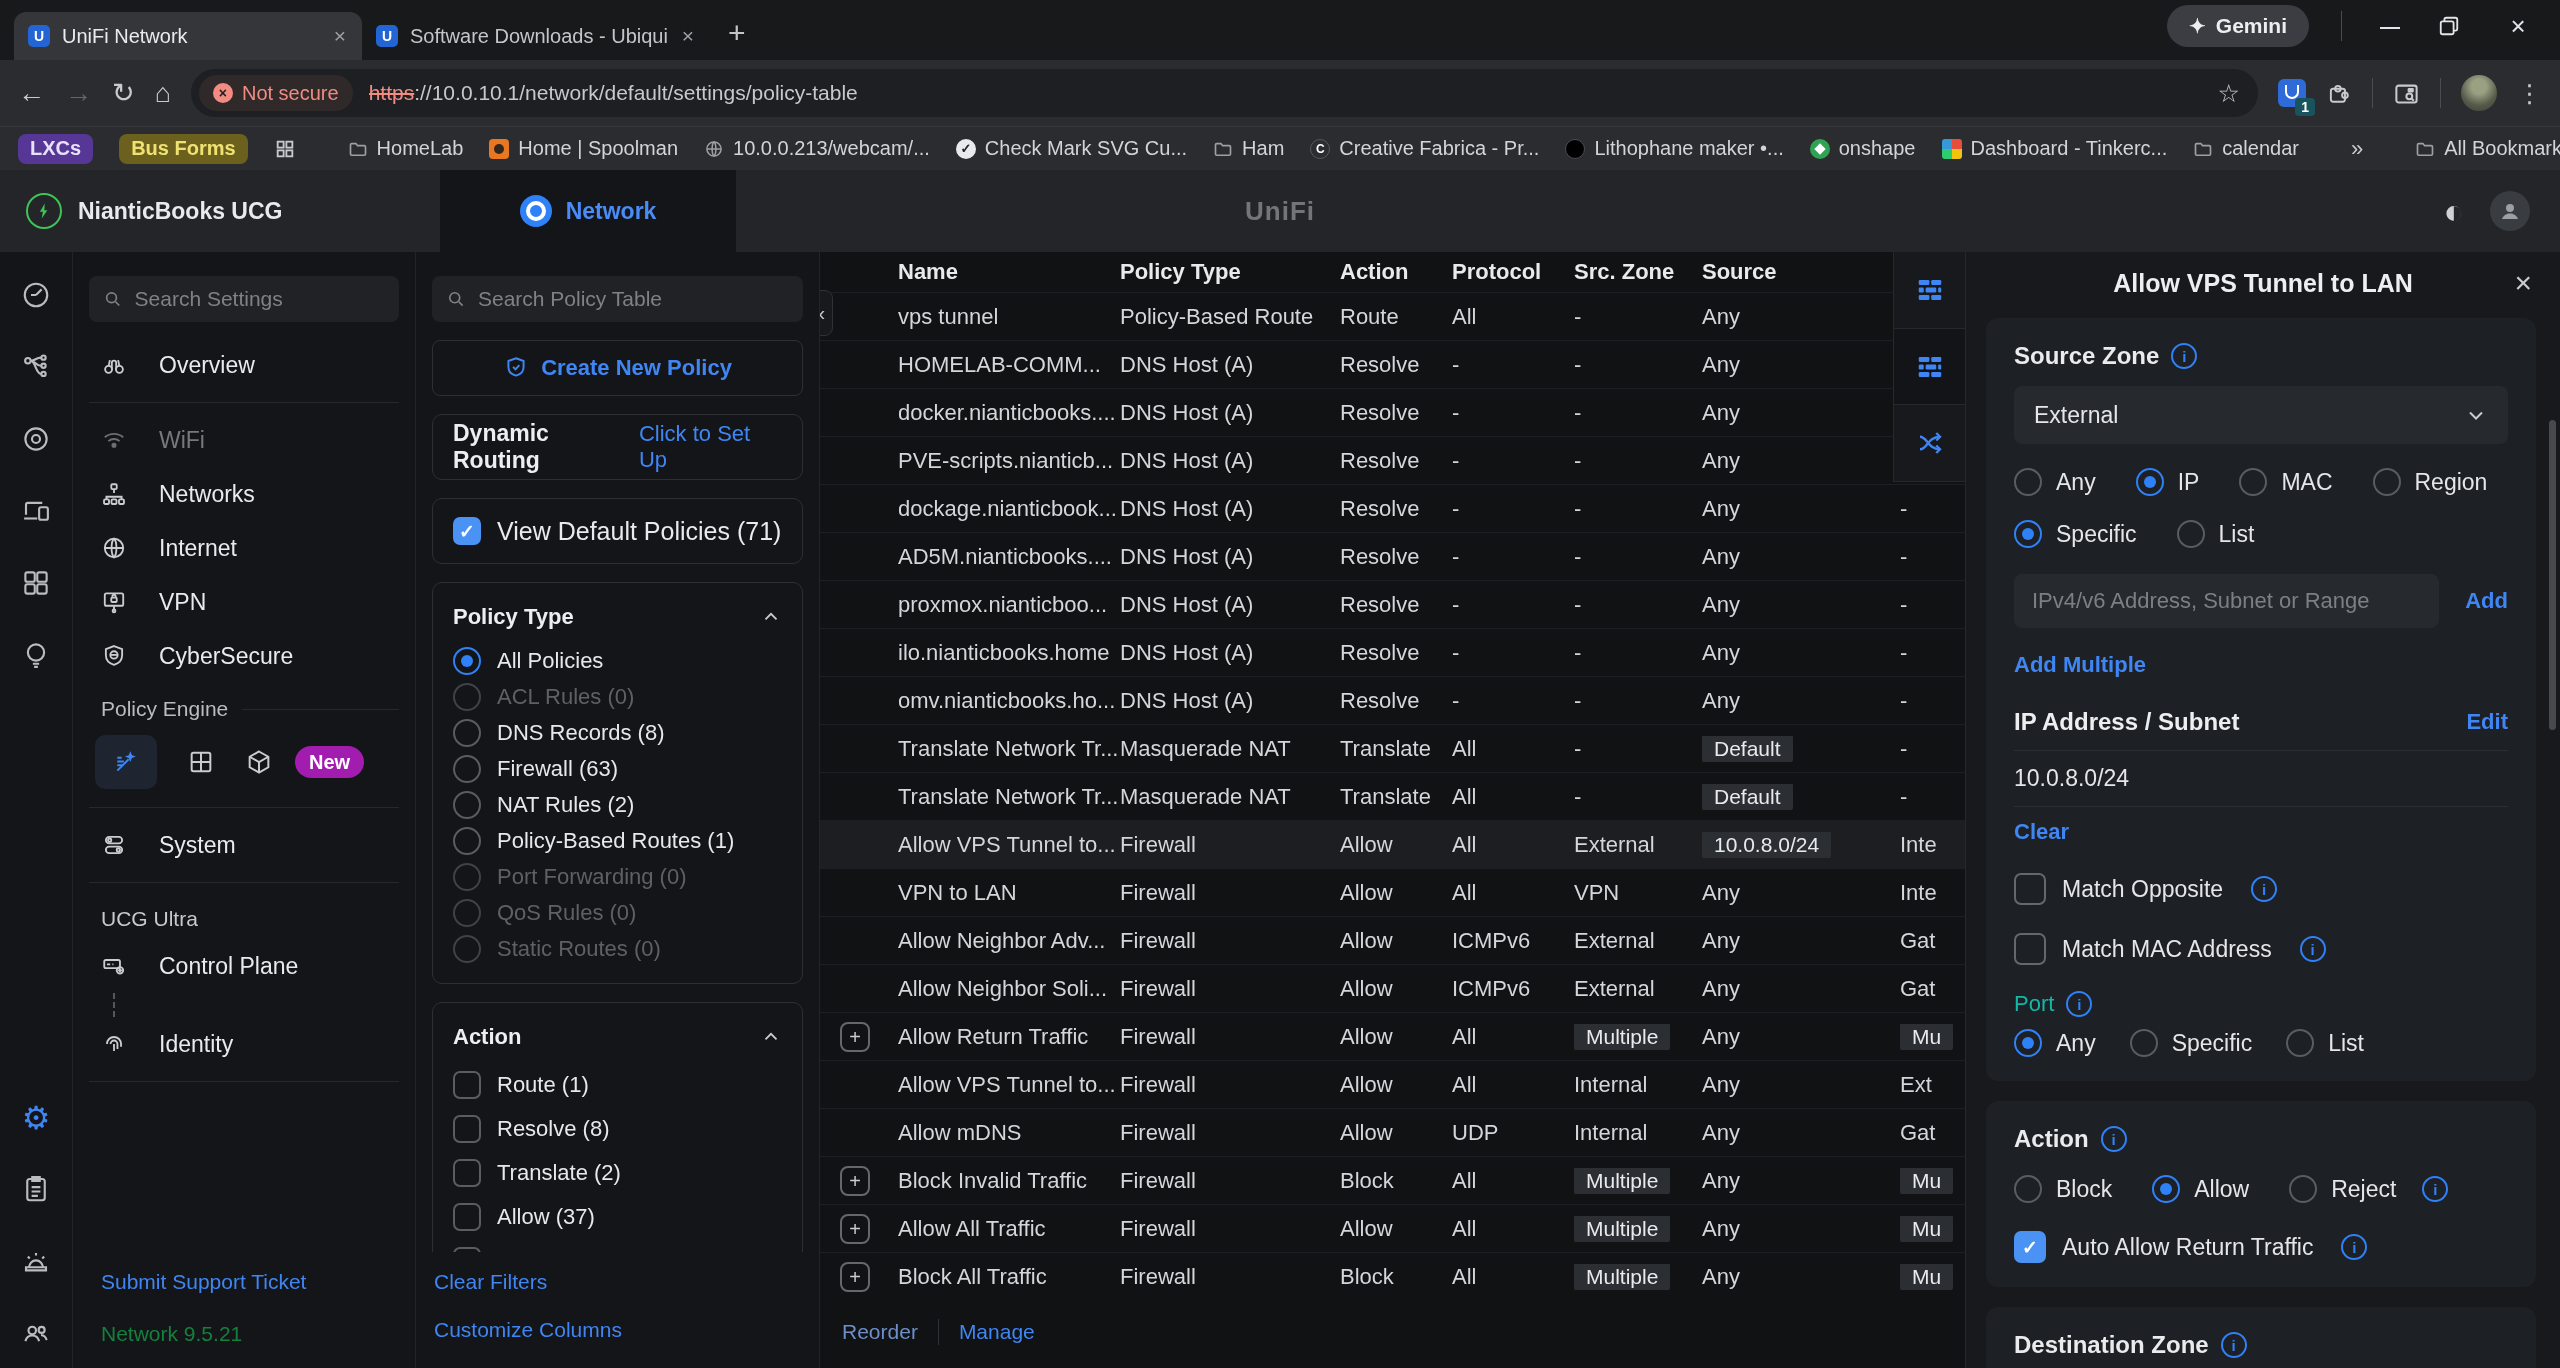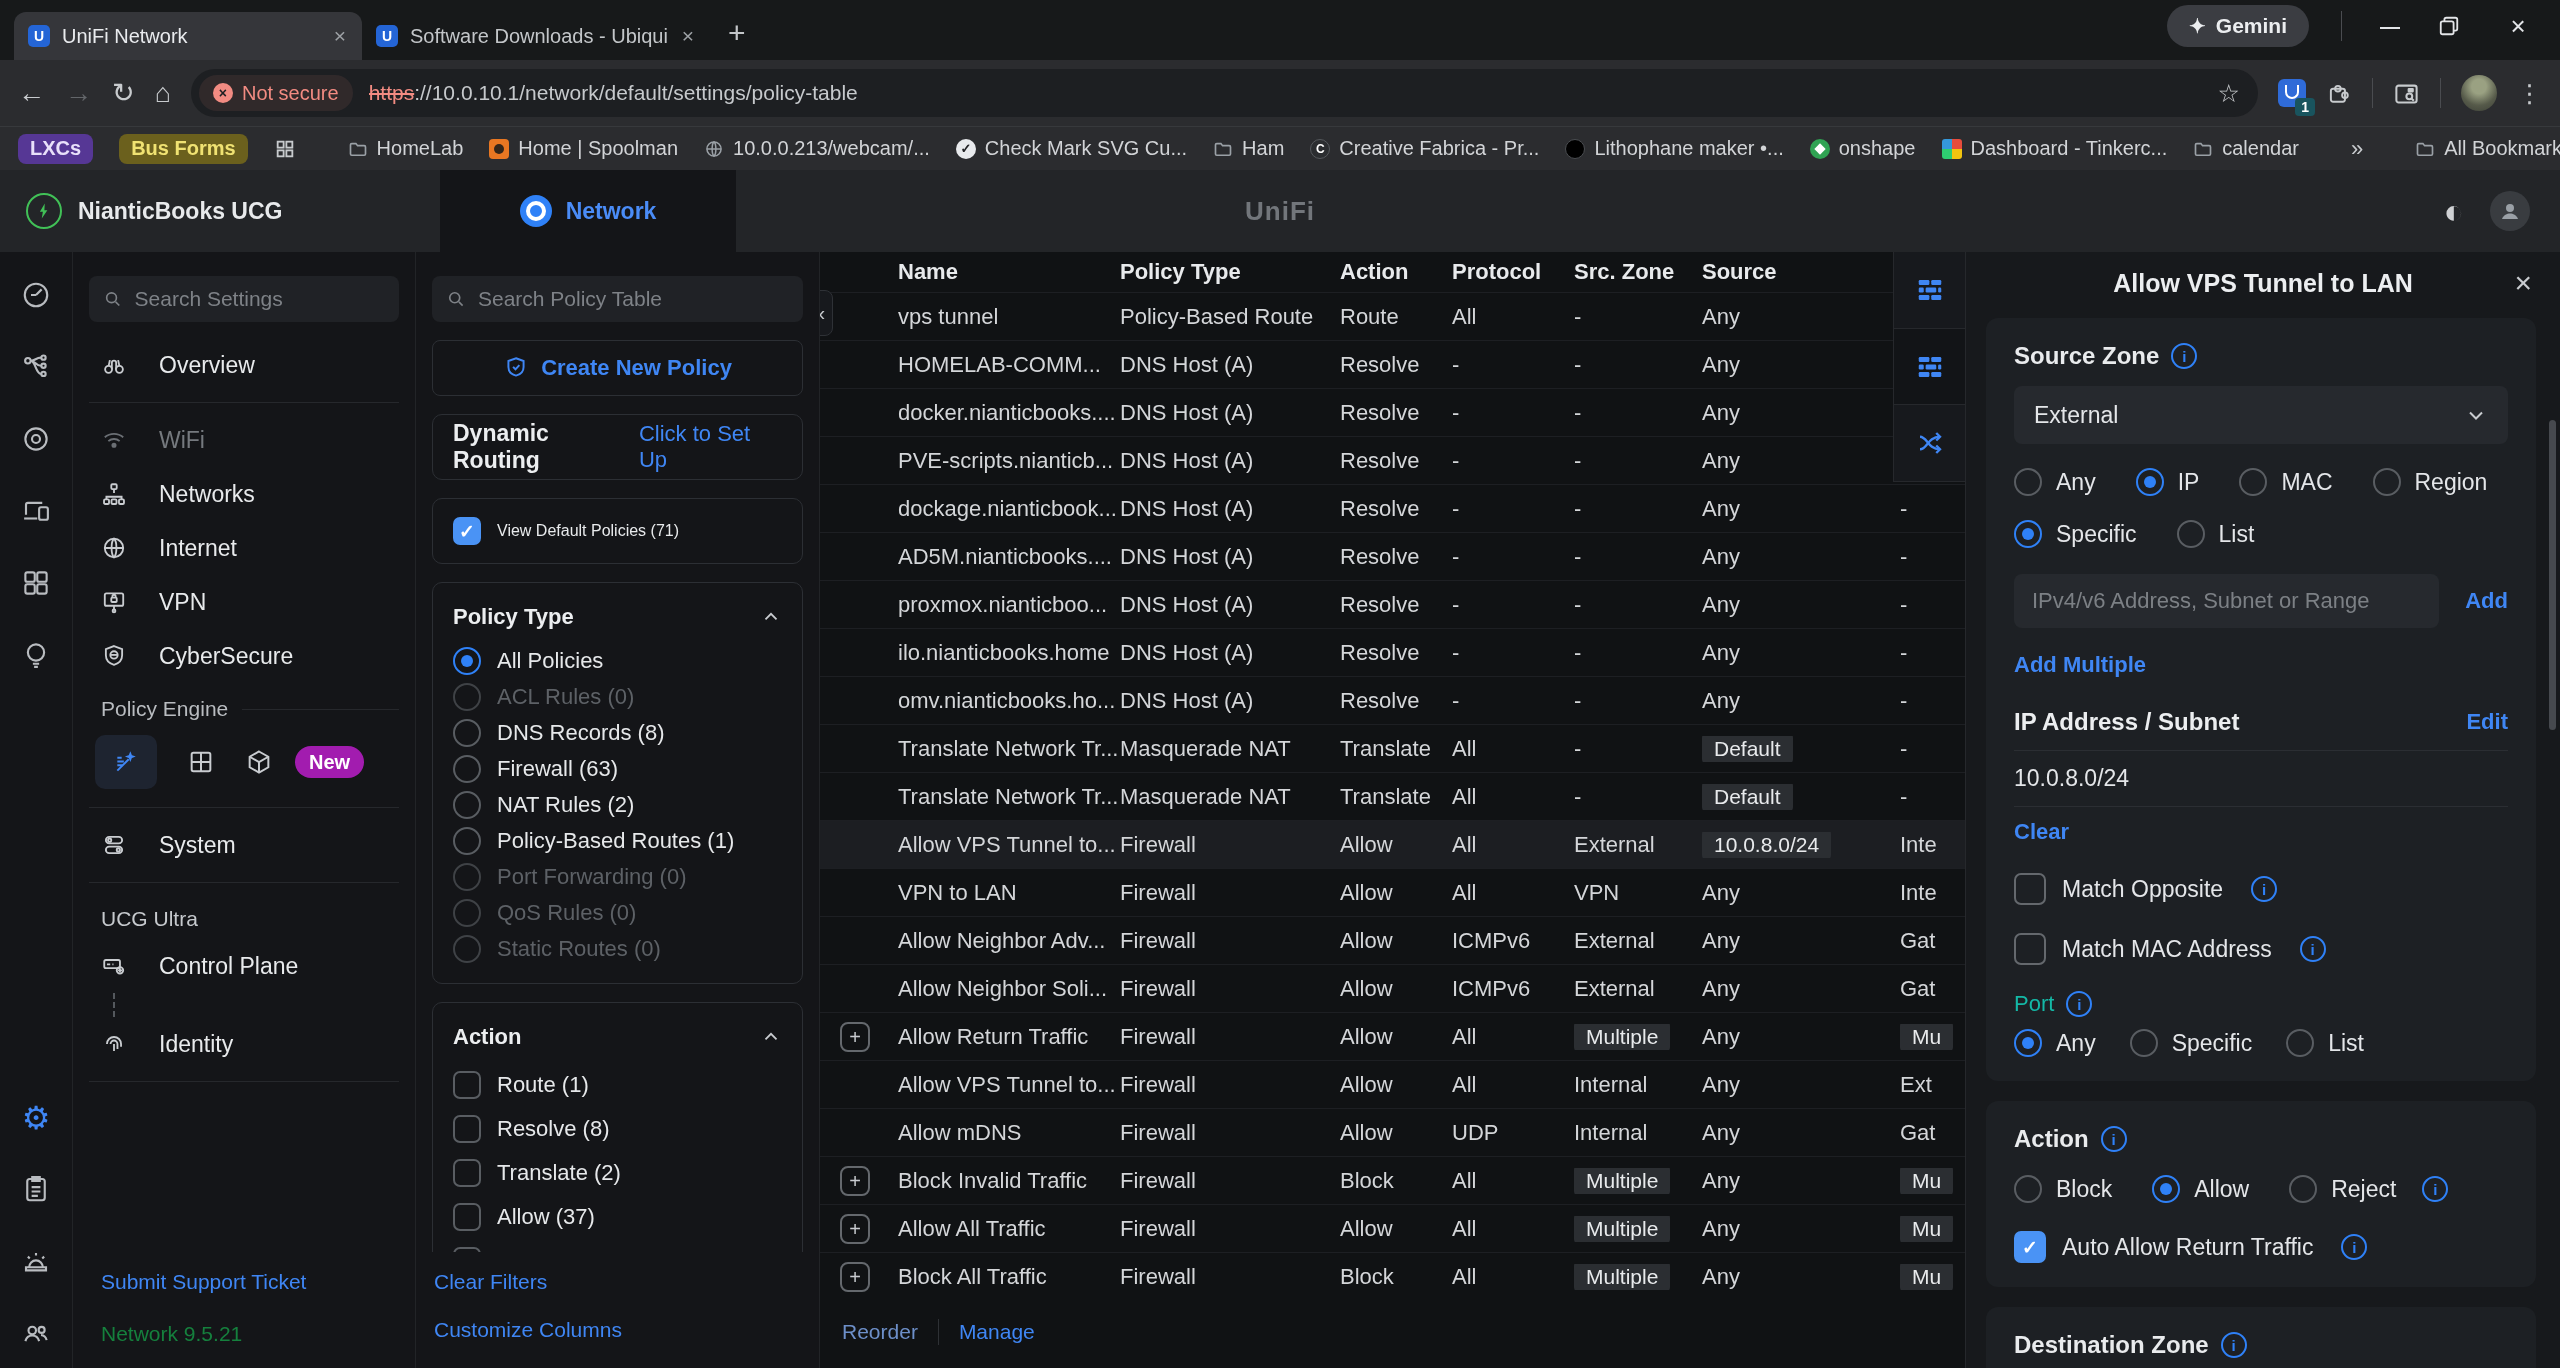--- a/index.html
+++ b/index.html
@@ -100,21 +100,21 @@
 .navlink{color:#3f86f4;font-size:21px;padding-left:12px}
 .nver{color:#15803d;font-size:21px;padding:28px 0 0 12px}
 
 
 .filters{width:404px;border-right:1px solid #222427;padding:24px 16px;display:flex;flex-direction:column;gap:18px;position:relative;overflow:hidden;flex:none}
 .fcard{border:1px solid #2c2f34;border-radius:10px;padding:16px 20px;flex:none}
 .createbtn{border:1px solid #2c2f34;border-radius:8px;height:56px;display:flex;align-items:center;justify-content:center;gap:12px;color:#3f86f4;font-size:22px;font-weight:600;flex:none}
 .dyn{display:flex;justify-content:center;align-items:center;height:66px}
 .dyn-t{font-size:23px;font-weight:600;color:#eceef0}
 .dyn-cta{font-size:22px;color:#3f86f4}
-.vdef{display:flex;align-items:center;gap:16px;font-size:16px;color:#e8eaec;height:66px}
+.vdef{display:flex;align-items:center;gap:16px;font-size:25px;color:#e8eaec;height:66px}
 .fhead{display:flex;justify-content:space-between;align-items:center;font-size:22px;font-weight:600;color:#eceef0;height:36px}
 .fchev{color:#c9ccd0}
 .opts{display:flex;flex-direction:column;margin-top:8px}
 .opt{display:flex;align-items:center;gap:16px;height:36px}
 .opt.tall{height:44px}
 .radio{width:28px;height:28px;border:2px solid #595d62;border-radius:50%;position:relative;flex:none}
 .radio.sel{border-color:#2f81f7}
 .radio.sel::after{content:"";position:absolute;inset:6px;border-radius:50%;background:#2f81f7}
 .radio.muted{border-color:#3f4246}
 .olbl{font-size:22px;color:#e6e8ea;white-space:nowrap}

